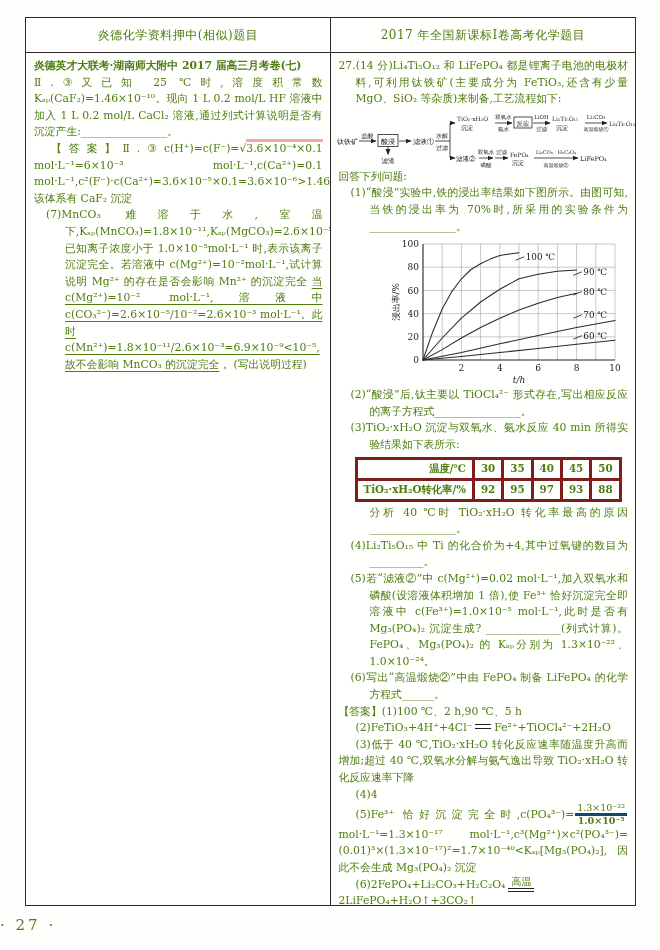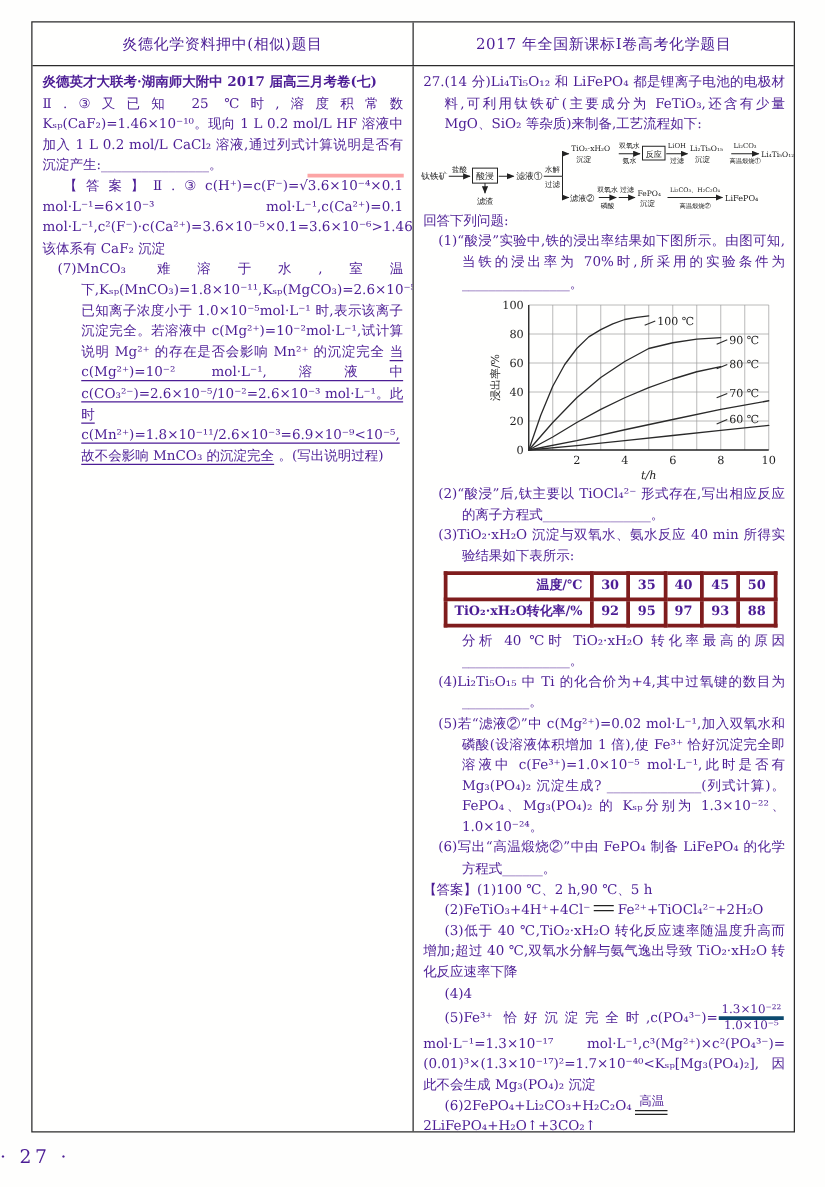--- a/index.html
+++ b/index.html
@@ -1,38 +1,38 @@
 <!DOCTYPE html>
 <html><head>
 <meta charset="utf-8">
 <style>
   html,body{margin:0;padding:0;background:#ffffff;}
   .sheet{position:relative;width:660px;height:950px;background:#fefefd;
-         font-family:"DejaVu Serif",serif;color:#4c1d95;overflow:hidden;}
+         font-family:"DejaVu Serif",serif;color:#4d7c0f;overflow:hidden;}
   .doc{position:absolute;left:25px;top:17px;width:611px;height:889px;
        border:1.5px solid #2b2b2b;display:flex;flex-direction:column;box-sizing:border-box;background:#fffffe;}
   .doc-header{display:flex;border-bottom:1.2px solid #2b2b2b;flex:0 0 34px;}
   .hcell{flex:1;display:flex;align-items:center;justify-content:center;font-size:12px;letter-spacing:.5px;}
   .hcell.hleft{border-right:1.2px solid #2b2b2b;}
   .doc-body{flex:1;display:flex;min-height:0;}
   .col{width:50%;box-sizing:border-box;padding:5px 7px 0 8px;font-size:10.8px;line-height:16.6px;
        text-align:justify;overflow:hidden;}
   .col.cleft{border-right:1.2px solid #2b2b2b;}
   p{margin:0;}
   .h-bold{font-weight:bold;}
   .gap-top{margin-top:16px;}
   .p-num{padding-left:17px;text-indent:-17px;}
   .p-item{margin-left:12px;padding-left:19px;text-indent:-19px;}
   .p-cont{margin-left:31px;}
   .p-ans{text-indent:17px;}
   .ul{text-decoration:underline;text-underline-offset:2.5px;}
   .rad{border-top:3px solid #fca5a5;}
   .frac{display:inline-block;vertical-align:middle;text-align:center;line-height:1.08;font-size:9.5px;margin:0 1px;text-indent:0;}
   .frac .num{display:block;border-bottom:3px solid #0c4a6e;padding:0 2px;}
-  .frac .den{display:block;}
+  .frac .den{display:block;font-weight:bold;}
   .cond{display:inline-block;vertical-align:middle;text-align:center;line-height:1;margin:0 3px;min-width:26px;text-indent:0;}
   .cond .ct{display:block;font-size:10px;margin-bottom:1px;}
   .cond .cl{display:block;height:2.5px;border-top:1px solid #222;border-bottom:1px solid #222;}
   .dline{display:inline-block;width:16px;height:3px;border-top:1px solid #222;border-bottom:1px solid #222;
          vertical-align:2px;margin:0 3px;}
   .dtable{border-collapse:collapse;margin:3px 0 3px 16px;}
   .dtable td{border:3px solid #7f1d1d;font-size:10.3px;padding:2.5px 6px;text-align:right;line-height:13px;font-weight:bold;}
   svg{overflow:visible;}
   svg text{font-family:"DejaVu Serif",serif;fill:#1c1c1c;}
   .flow{margin:2px 0 1px -3px;display:block;}

